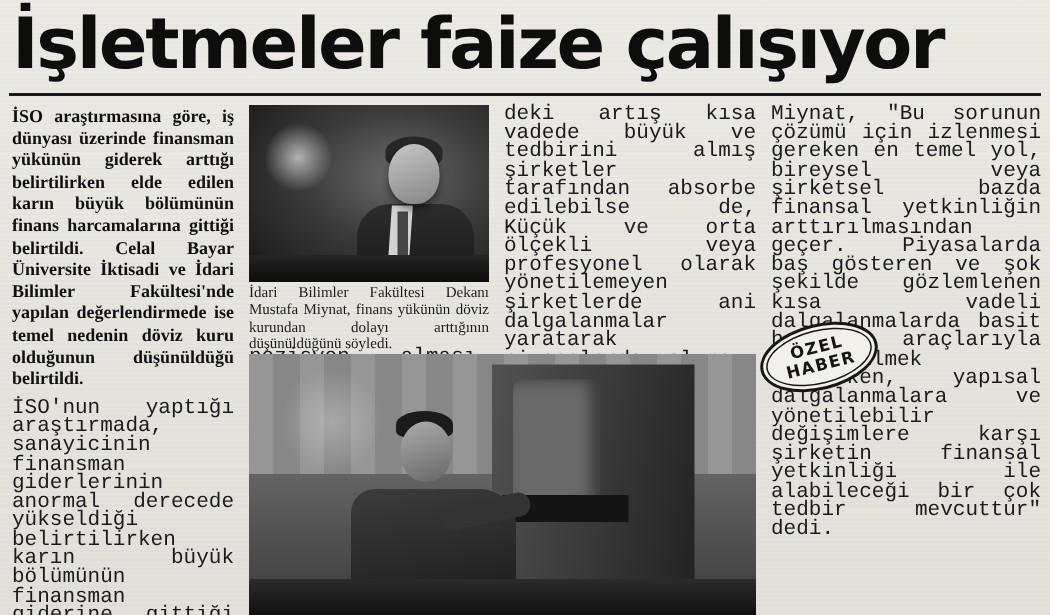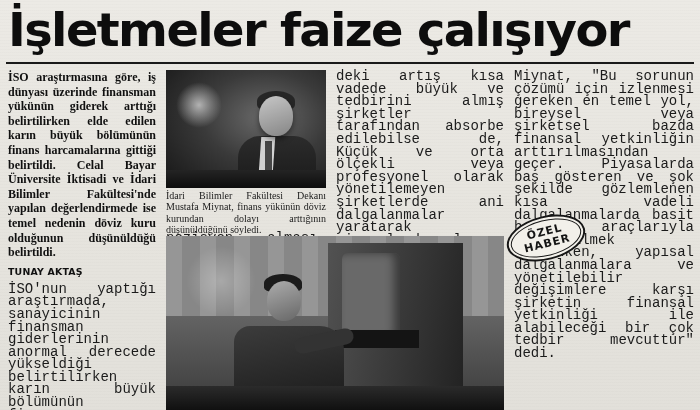--- a/index.html
+++ b/index.html
@@ -169,21 +169,20 @@
 
 <div class="paper"></div>
 
 <div class="sheet">
 
   <div class="headline">İşletmeler faize çalışıyor</div>
   <div class="rule"></div>
 
   <div class="col" id="col1">
     <p class="lead">İSO araştırmasına göre, iş dünyası üzerinde finansman yükünün giderek arttığı belirtilirken elde edilen karın büyük bölümünün finans harcamalarına gittiği belirtildi. Celal Bayar Üniversite İktisadi ve İdari Bilimler Fakültesi'nde yapılan değerlendirmede ise temel nedenin döviz kuru olduğunun düşünüldüğü belirtildi.</p>
-    <p class="byline">TUNAY AKTAŞ</p>
     <p class="body-text">İSO'nun yaptığı araştırmada, sanayicinin finansman giderlerinin anormal derecede yükseldiği belirtilirken karın büyük bölümünün finansman giderine gittiği ifade edildi. Finansman giderleri son olarak yüzde 75,1 arttığı vurgulandı. Ko nuyla alakalı değerlendirmelerde bulunan Celal Bayar Üniversitesi İktisadi ve</p>
   </div>
 
   <div class="photo" id="photo-top">
     <div class="p1bg"></div>
     <div class="p1-light"></div>
     <div class="p1-body"></div>
     <div class="p1-shirt"></div>
     <div class="p1-tie"></div>
     <div class="p1-hair"></div>

